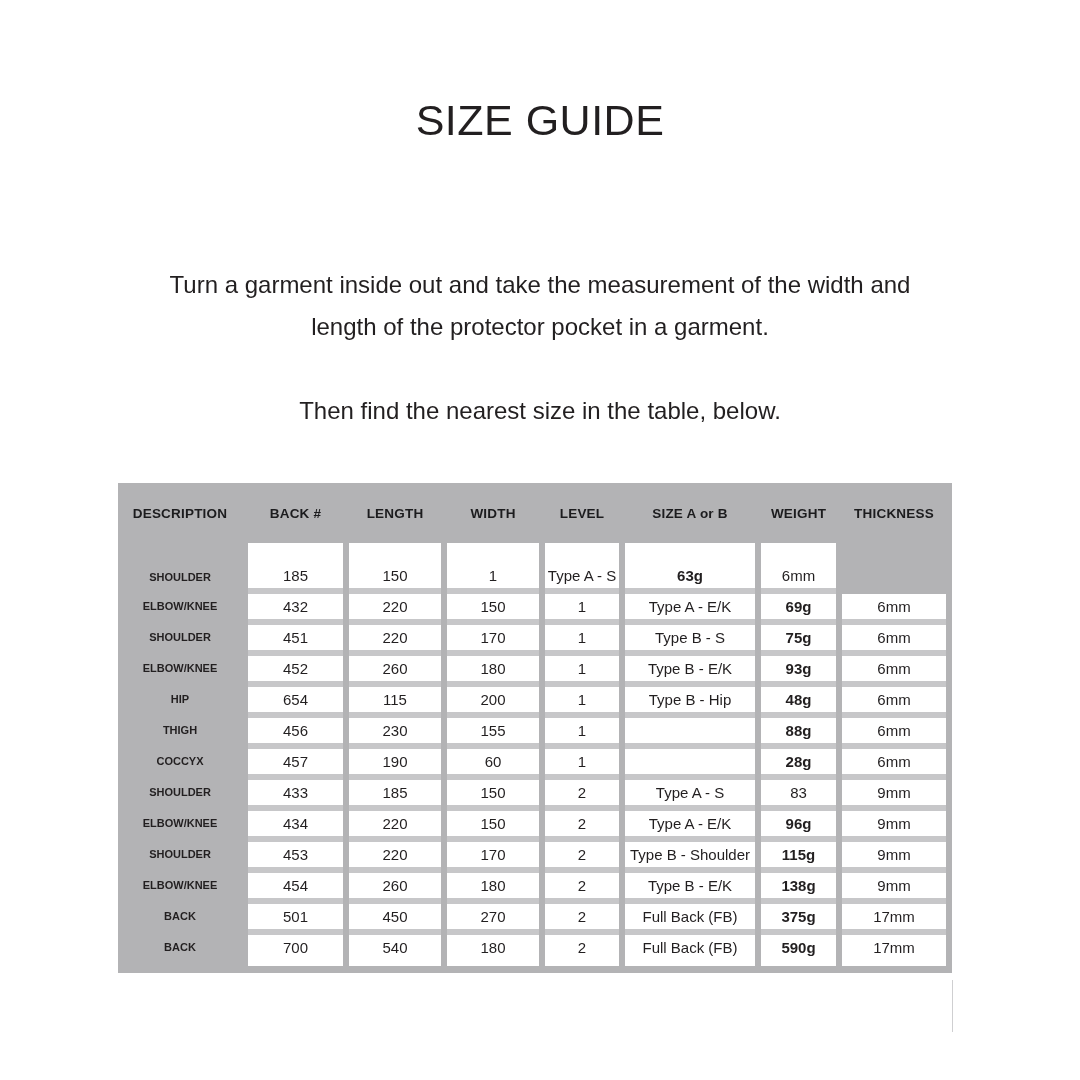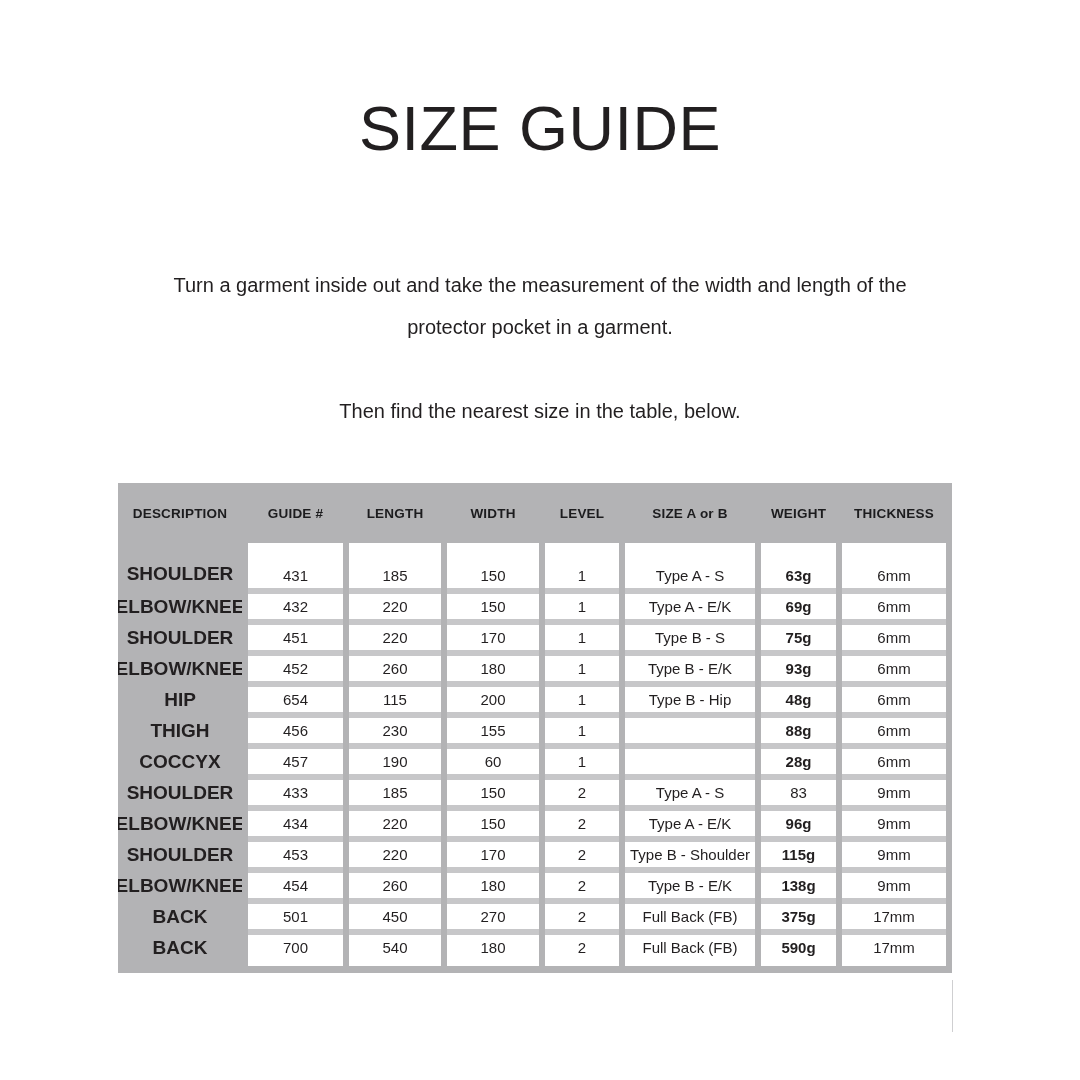--- a/index.html
+++ b/index.html
@@ -8,36 +8,36 @@
     background: #ffffff;
     font-family: "Liberation Sans", sans-serif;
     color: #221f20;
     position: relative;
     overflow: hidden;
   }
 
   
   .title-block {
     position: absolute;
-    top: 96px; left: 0; width: 1080px;
+    top: 88px; left: 0; width: 1080px;
     text-align: center;
-    font-size: 63px;
+    font-size: 43px;
     line-height: 64px;
     font-weight: 400;
     letter-spacing: 0.5px;
   }
 
   
   .para {
     position: absolute;
     left: 50%;
     transform: translateX(-50%);
     width: 760px;
     text-align: center;
-    font-size: 20px;
+    font-size: 24px;
     line-height: 42px;
     font-weight: 400;
   }
   .para-1 { top: 264px; }
   .para-2 { top: 390px; }
 
   
   .size-table {
     position: absolute;
     left: 118px; top: 483px;
@@ -67,21 +67,21 @@
     align-items: center;
     justify-content: center;
     font-size: 15px;
     line-height: 1;
     overflow: hidden;
     white-space: nowrap;
   }
   .desc-cell {
     background: transparent;
     border-bottom-color: transparent;
-    font-size: 19px;
+    font-size: 11px;
     font-weight: 600;
   }
   .wt-cell { font-weight: 700; }
   .wt-regular { font-weight: 400; }
   .row-first .cell {
     height: 40px;
     align-items: flex-end;
     padding-bottom: 5px;
     box-sizing: content-box;
   }
@@ -101,32 +101,31 @@
 <div class="title-block">
   <div>SIZE GUIDE</div>
 </div>
 
 <div class="para para-1">Turn a garment inside out and take the measurement of the width and length of the protector pocket in a garment.</div>
 <div class="para para-2">Then find the nearest size in the table, below.</div>
 
 <div class="size-table">
   <div class="trow thead">
       <div class="hcell">DESCRIPTION</div>
-      <div class="hcell">GUIDE #</div>
+      <div class="hcell">BACK #</div>
       <div class="hcell">LENGTH</div>
       <div class="hcell">WIDTH</div>
       <div class="hcell">LEVEL</div>
       <div class="hcell">SIZE A or B</div>
       <div class="hcell">WEIGHT</div>
       <div class="hcell">THICKNESS</div>
     </div>
   <div>
       <div class="trow row-first">
         <div class="cell desc-cell">SHOULDER</div>
-        <div class="cell">431</div>
         <div class="cell">185</div>
         <div class="cell">150</div>
         <div class="cell">1</div>
         <div class="cell">Type A - S</div>
         <div class="cell wt-cell">63g</div>
         <div class="cell">6mm</div>
       </div>
       <div class="trow">
         <div class="cell desc-cell">ELBOW/KNEE</div>
         <div class="cell">432</div>

